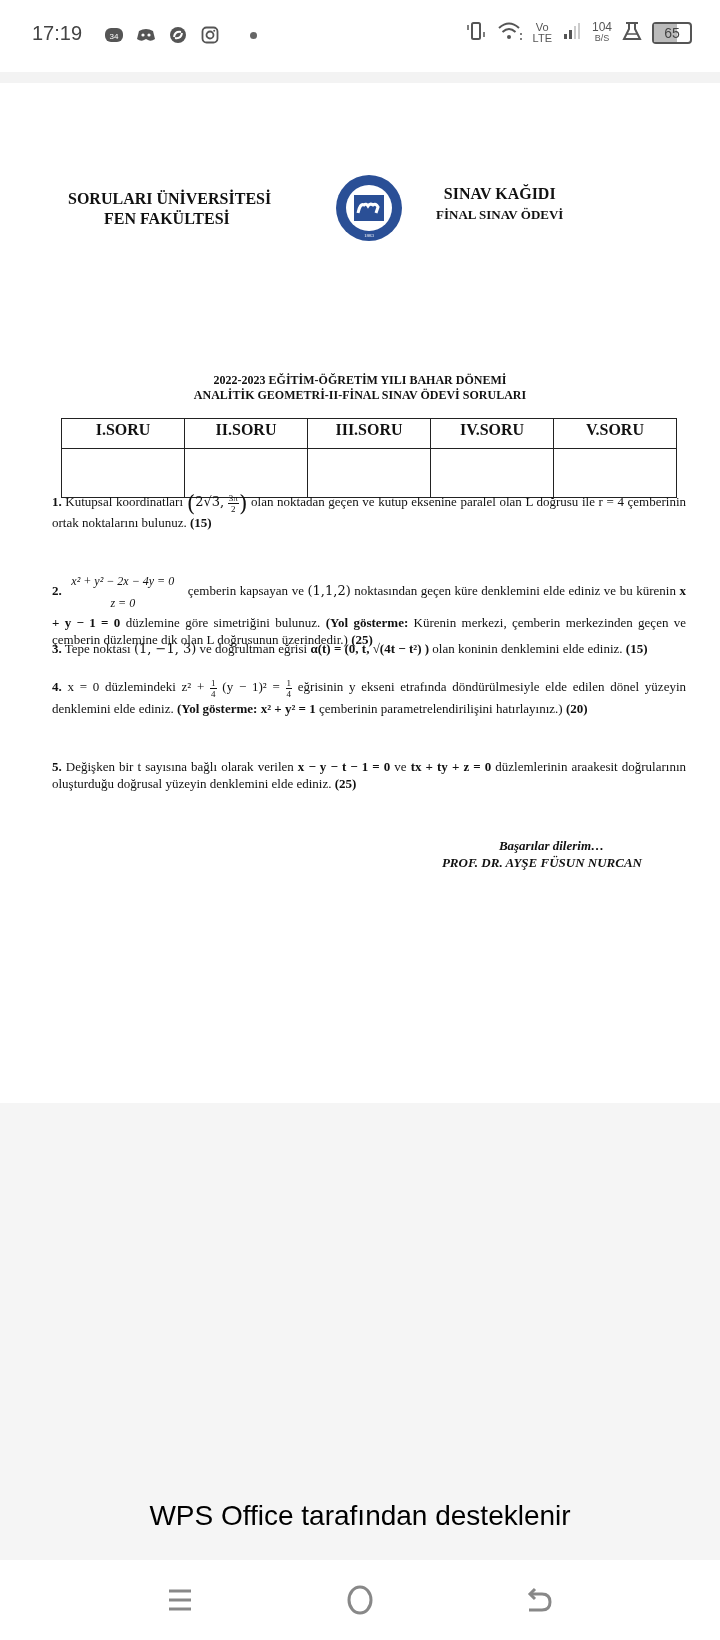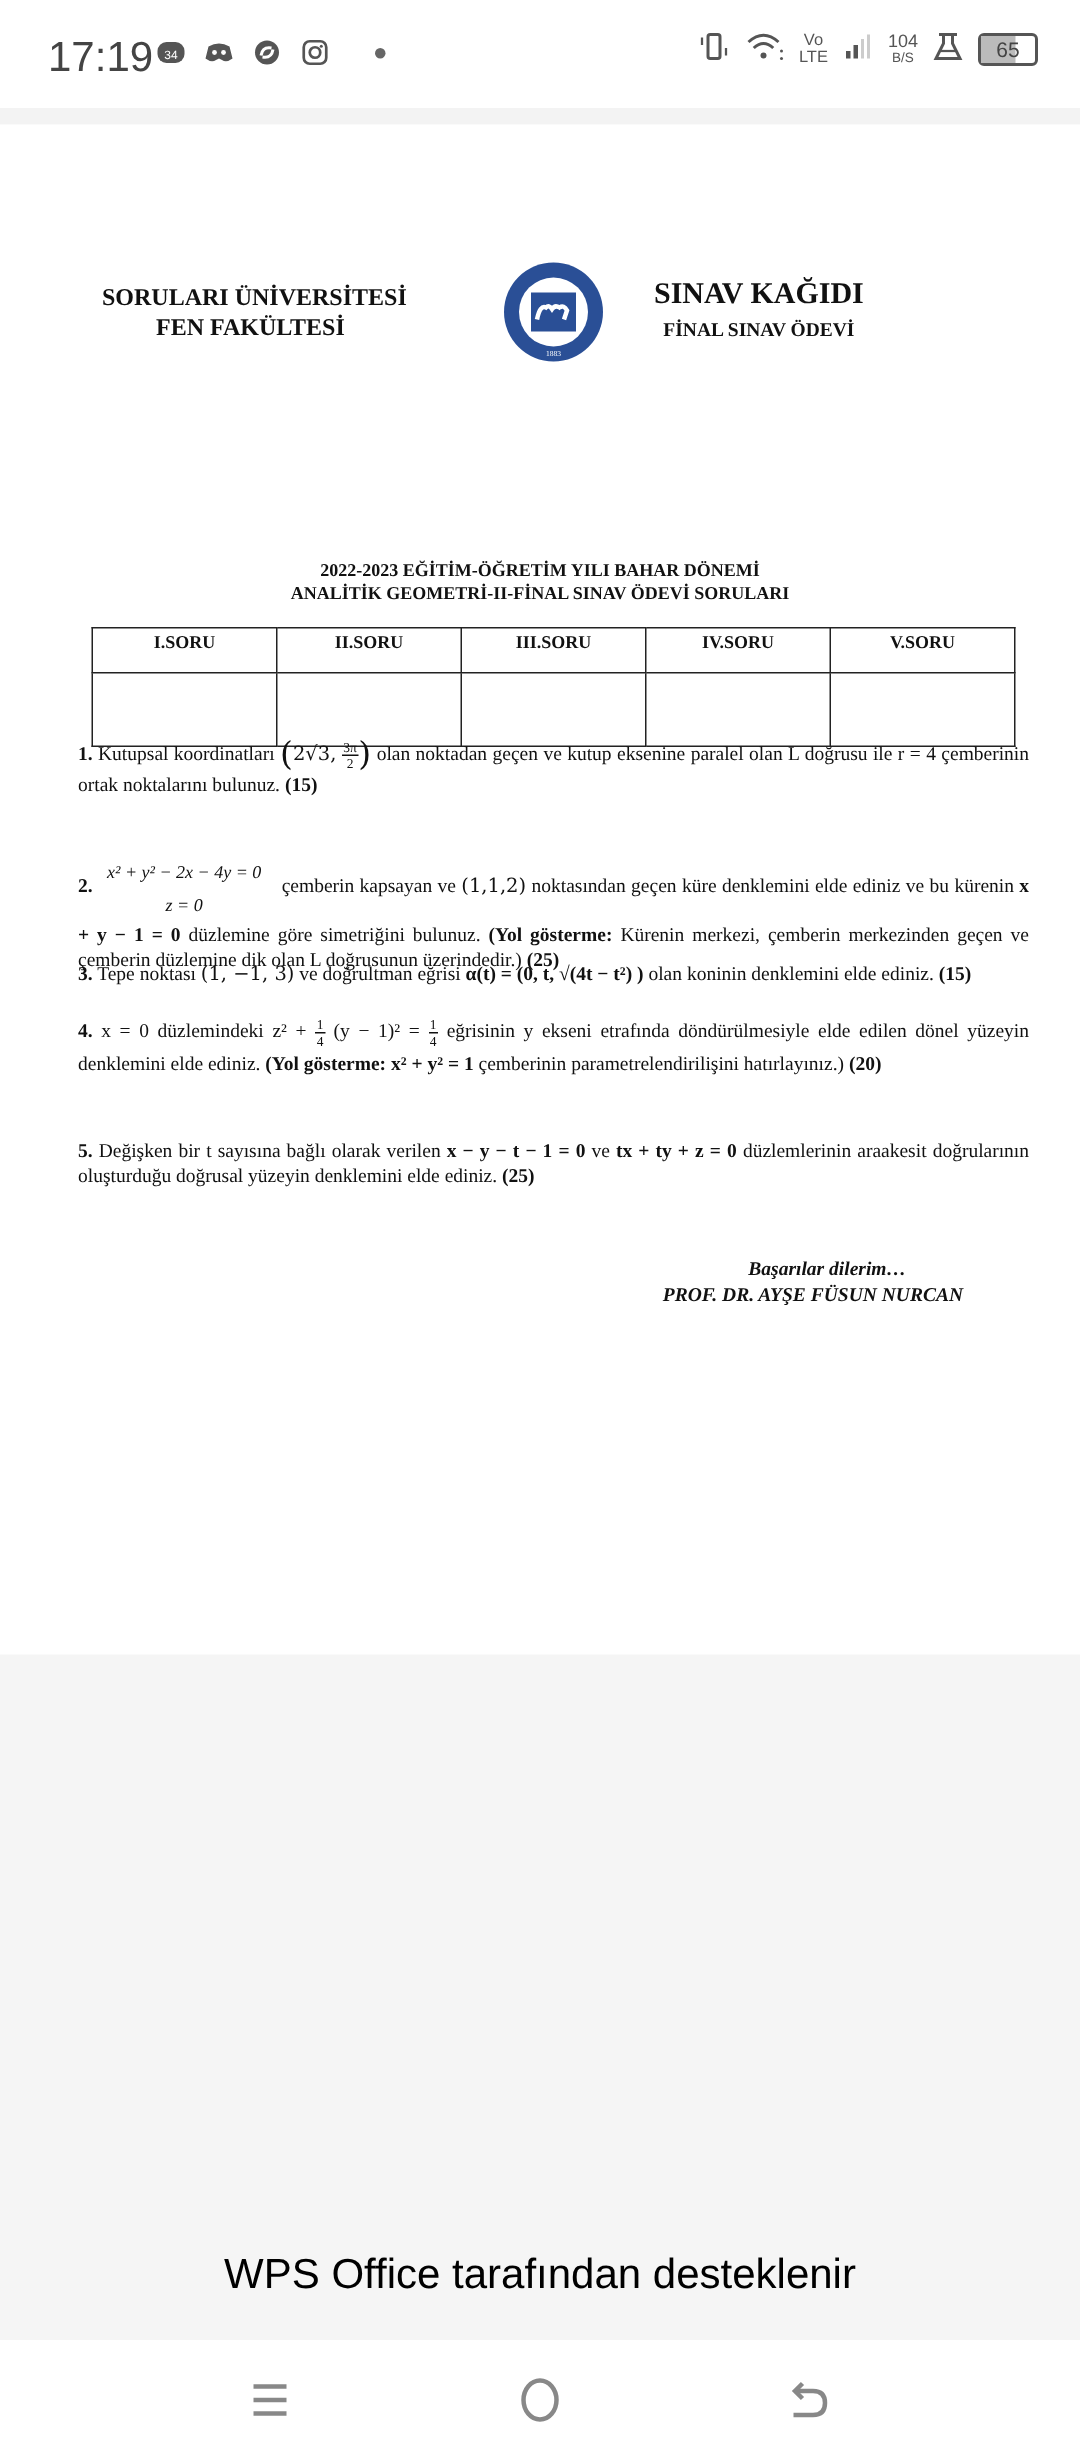--- a/index.html
+++ b/index.html
@@ -1,40 +1,40 @@
 <!DOCTYPE html>
 <html><head>
 <meta charset="utf-8">
 <style>
   html, body { margin:0; padding:0; }
   body { width:720px; height:1640px; position:relative; background:#f5f5f5; overflow:hidden; font-family:"Liberation Serif", serif; color:#111; }
   .statusbar { position:absolute; left:0; top:0; width:720px; height:72px; background:#fff; font-family:"Liberation Sans", sans-serif; }
-  .sb-time { position:absolute; left:32px; top:22px; font-size:28px; color:#444; }
+  .sb-time { position:absolute; left:32px; top:22px; font-size:20px; color:#444; }
   .sb-left-icons { position:absolute; left:104px; top:25px; display:flex; gap:12px; align-items:center; }
   .sb-ico { width:20px; height:20px; display:inline-flex; align-items:center; justify-content:center; color:#555; font-size:13px; }
   .sb-dot { width:7px; height:7px; background:#666; border-radius:50%; margin-left:18px; }
   .sb-right { position:absolute; right:28px; top:20px; display:flex; gap:10px; align-items:center; color:#555; font-size:12px; }
   .battery { width:36px; height:18px; border:2px solid #555; border-radius:4px; position:relative; font-size:14px; display:flex; align-items:center; justify-content:center; color:#444; }
   .battery .fill { position:absolute; left:0; top:0; bottom:0; width:65%; background:#bbb; z-index:0; }
   .battery span { position:relative; z-index:1; }
   .gap-band { position:absolute; left:0; top:72px; width:720px; height:11px; background:#f3f3f3; }
   .page { position:absolute; left:0; top:83px; width:720px; height:1020px; background:#fff; }
   .hdr-left { position:absolute; left:68px; top:106px; font-weight:bold; font-size:16px; line-height:20px; }
   .hdr-left div:nth-child(2) { padding-left:4px;margin-left:32px; }
   .logo { position:absolute; left:334px; top:90px; width:70px; height:70px; }
   .hdr-right { position:absolute; left:436px; top:102px; text-align:center; font-weight:bold; }
-  .hdr-right .t1 { font-size:20px; }
+  .hdr-right .t1 { font-size:16px; }
   .hdr-right .t2 { font-size:13px; margin-top:4px; }
   table { border-collapse:collapse; position:absolute; }
   .info-table { left:60px; top:168px; width:618px; font-size:11px; font-weight:bold; }
   .info-table td { border:1px solid #222; height:24px; padding:0 4px; vertical-align:top; padding-top:2px; }
   .info-table td.c1 { width:258px; }
   .info-table td.c2 { width:258px; }
   .sub-title { position:absolute; left:0; width:720px; top:290px; text-align:center; font-size:12px; font-weight:bold; line-height:15px; }
-  .score-table { left:61px; top:335px; width:616px; font-size:12px; font-weight:bold; }
+  .score-table { left:61px; top:335px; width:616px; font-size:16px; font-weight:bold; }
   .score-table th { border:1px solid #222; height:26px; font-weight:bold; vertical-align:top; padding-top:2px; width:20%; }
   .score-table td { border:1px solid #222; height:46px; }
   .q { position:absolute; left:52px; width:634px; font-size:13px; line-height:17px; text-align:justify; }
   .q b { font-weight:bold; }
   .m { font-family:"DejaVu Serif", serif; font-size:13px; }
   .mi { font-family:"Liberation Serif", serif; }
   .frac { display:inline-block; vertical-align:middle; text-align:center; font-size:9px; line-height:10px; }
   .frac .n { display:block; border-bottom:1px solid #111; padding:0 1px;text-align:center; }
   .frac .d { display:block; }
   .bigparen { font-size:22px; vertical-align:middle; font-family:"DejaVu Serif", serif; }

